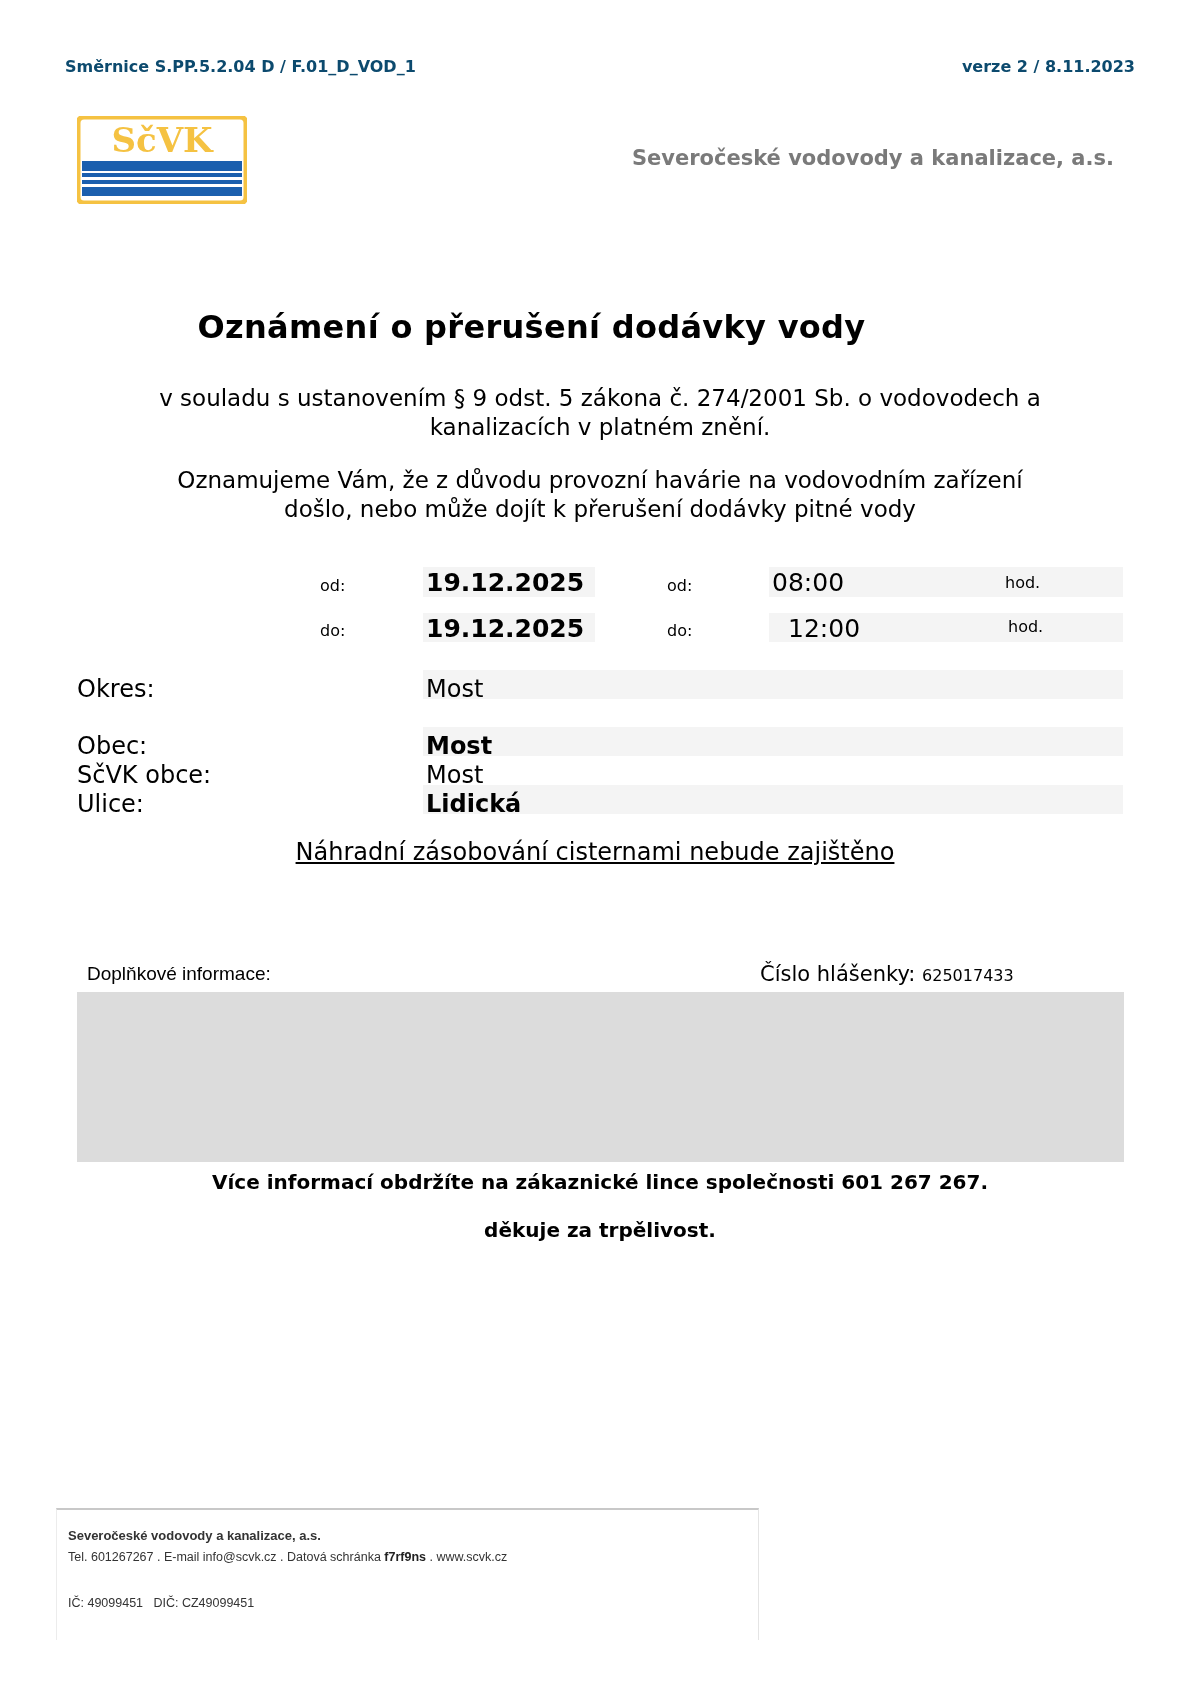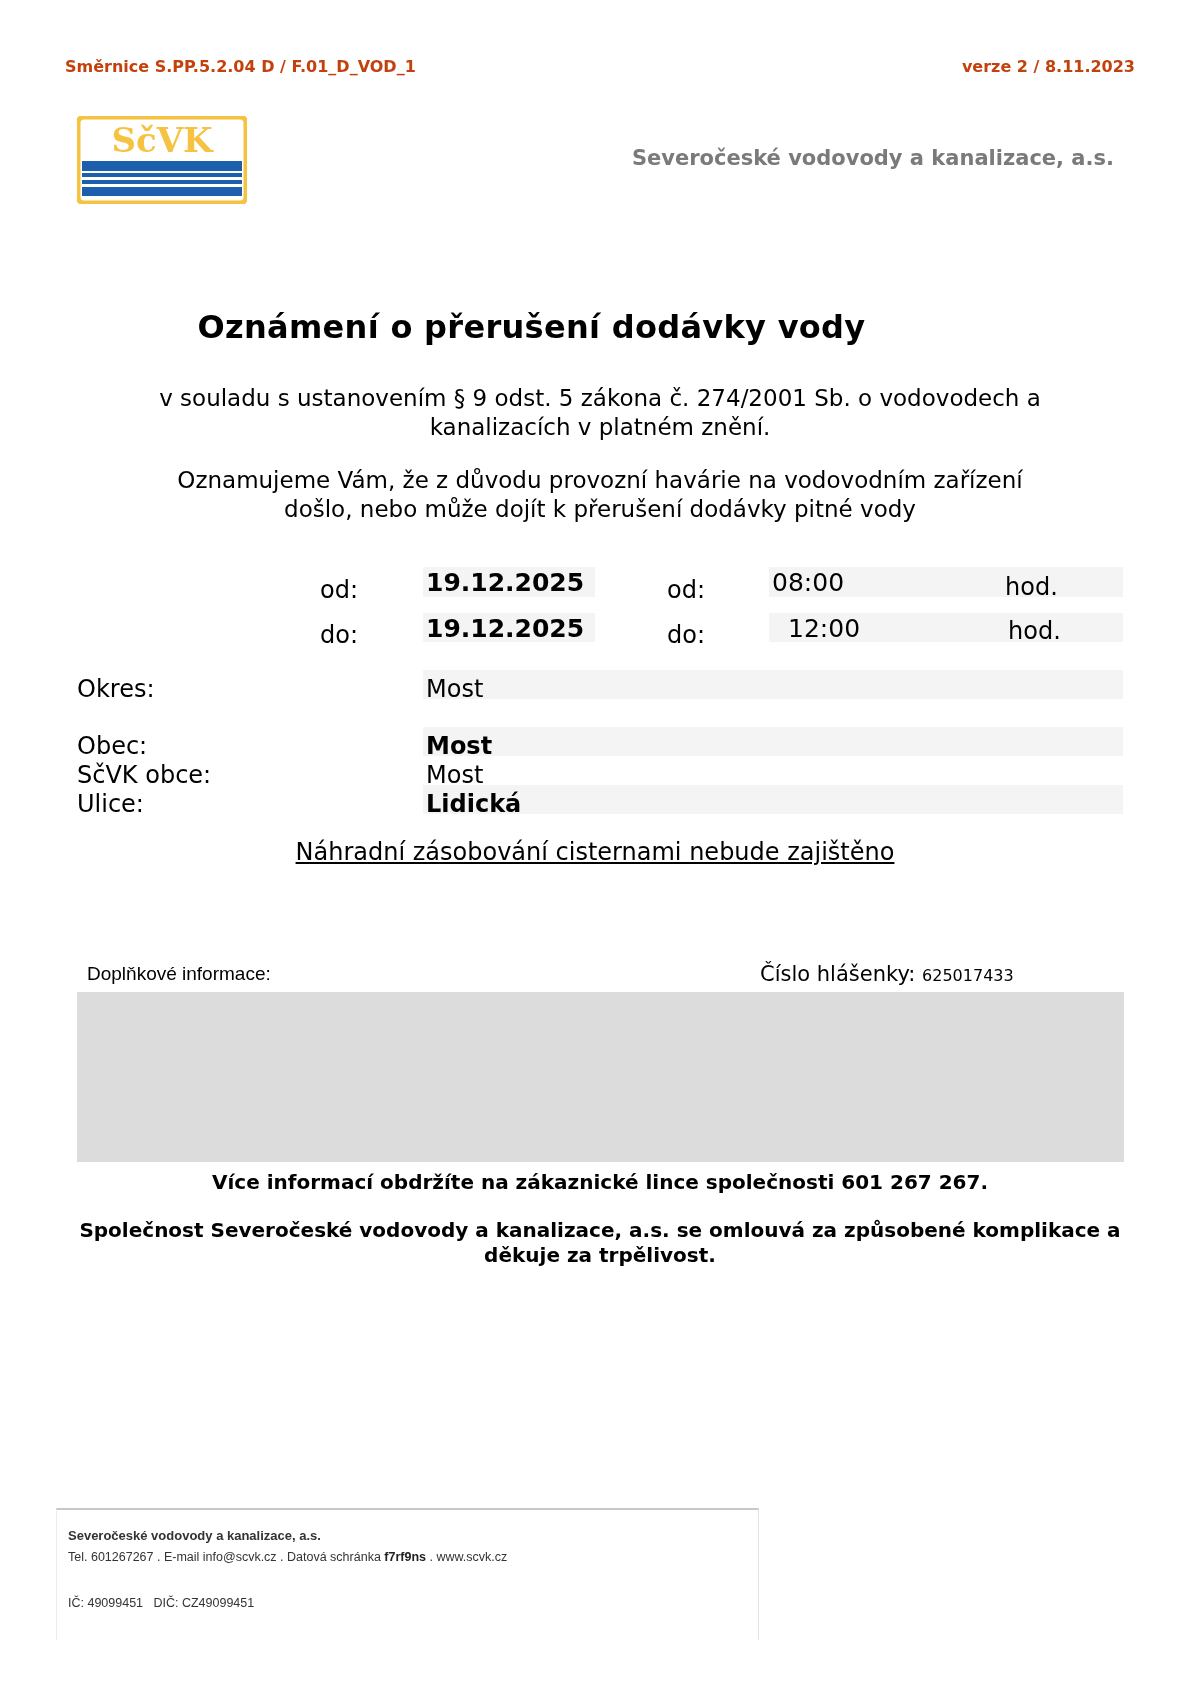--- a/index.html
+++ b/index.html
@@ -1,24 +1,24 @@
 <!DOCTYPE html>
 <html><head>
   <meta charset="utf-8">
   <style>
     html, body { margin: 0; padding: 0; background: #ffffff; }
     body { width: 1190px; height: 1683px; position: relative; overflow: hidden;
       font-family: "DejaVu Sans", sans-serif; color: #000; }
     .abs { position: absolute; }
-    .hdr { font-family: "DejaVu Sans", sans-serif; font-weight: bold; color: #c2410c; font-size: 16px; }
+    .hdr { font-family: "DejaVu Sans", sans-serif; font-weight: bold; color: #0c4a6e; font-size: 16px; }
     .logo { left: 77px; top: 116px; width: 170px; height: 88px; }
     .company-top { right: 76px; top: 146px; font-size: 21px; font-weight: bold; color: #7a7a7a; }
     .title { left: 0; width: 1063px; top: 308px; text-align: center; font-size: 32px; font-weight: bold; letter-spacing: 0.3px; }
     .para { left: 110px; width: 980px; text-align: center; font-size: 23px; line-height: 29px; }
-    .lbl { font-size: 24px; }
+    .lbl { font-size: 16px; }
     .box { background: #f4f4f4; }
     .bigval { font-size: 25px; font-weight: bold; }
     .timeval { font-size: 25px; }
     .field-lbl { font-size: 24px; left: 77px; }
     .field-val { font-size: 24px; left: 426px; }
     .field-box { left: 423px; width: 700px; height: 29px; background: #f4f4f4; }
     .link { left: 0; width: 1190px; text-align: center; top: 838px; font-size: 24px; }
     .link span { text-decoration: underline; }
     .extra-lbl { left: 87px; top: 963px; font-family: "Liberation Sans", sans-serif; font-size: 19px; }
     .ticket { left: 760px; top: 962px; font-size: 21px; }
@@ -104,21 +104,20 @@
 <div class="abs extra-lbl">Doplňkové informace:</div>
 <div class="abs ticket">
   <span>Číslo hlášenky:</span>
   <span class="num">625017433</span>
 </div>
 <div class="abs extra-box"></div>
 
 <div class="abs more">Více informací obdržíte na zákaznické lince společnosti  601 267 267.</div>
 
 <div class="abs apology">
-  <div>Společnost Severočeské vodovody a kanalizace, a.s. se omlouvá za způsobené komplikace a</div>
   <div>děkuje za trpělivost.</div>
 </div>
 
 <div class="abs footer">
   <div class="l l1">Severočeské vodovody a kanalizace, a.s.</div>
   <div class="l l2"><span>Tel. 601267267 . E-mail info@scvk.cz . Datová schránka </span><b>f7rf9ns</b><span> . www.scvk.cz</span></div>
   <div class="l l4" style="white-space:pre;">IČ: 49099451   DIČ: CZ49099451</div>
 </div>
 
 </body></html>

